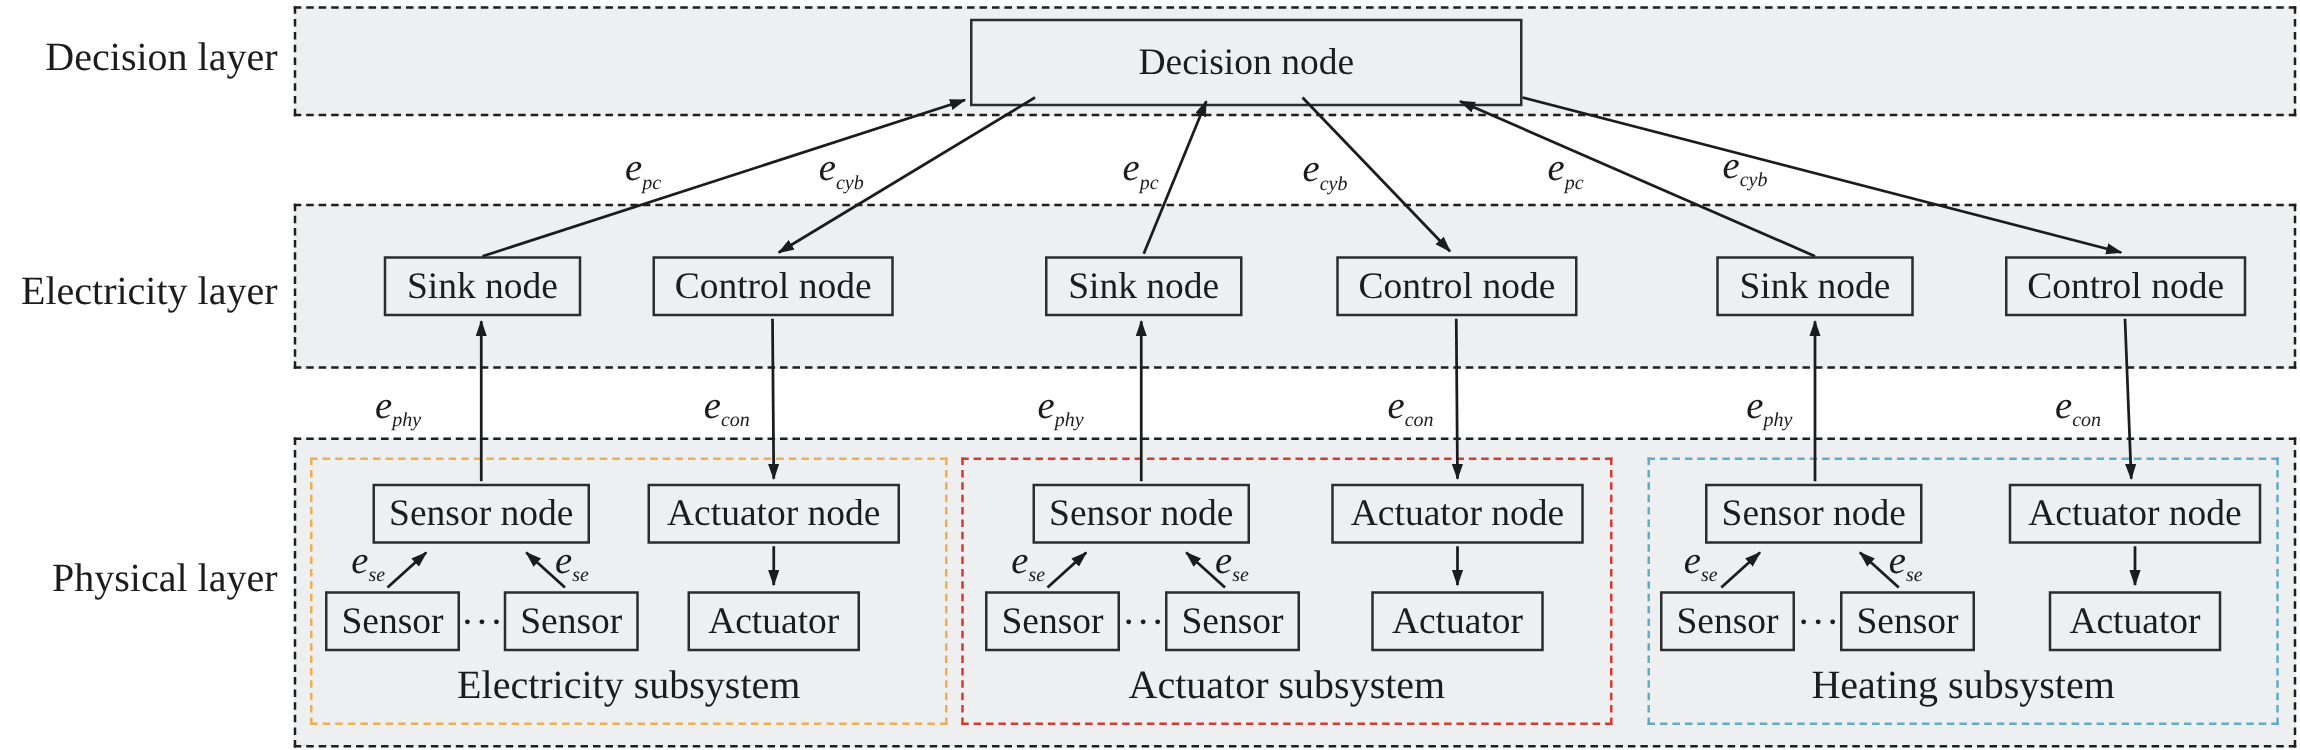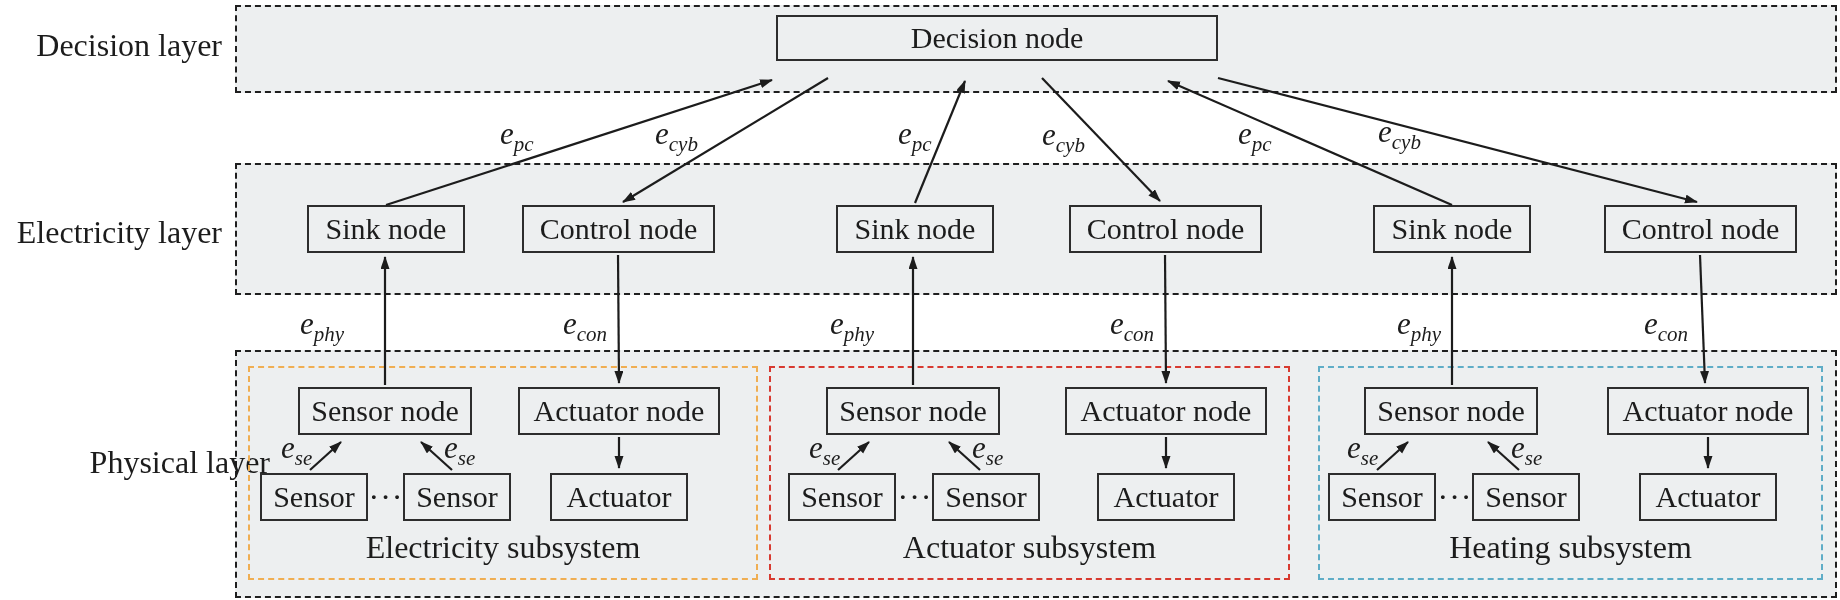--- a/index.html
+++ b/index.html
@@ -27,48 +27,48 @@
     position:absolute; top:366px; height:214px; box-sizing:border-box;
     border:2px dashed #999999;
   }
   .subsys-label {
     position:absolute; bottom:12px; left:0; width:100%; text-align:center;
     font-size:32px; color:#1c1c1c; white-space:nowrap;
   }
   .elabel {
     position:absolute; font-style:italic; font-size:31px; line-height:31px; white-space:nowrap;
   }
-  .elabel sub { font-size:21px; font-style:italic; line-height:0; vertical-align:-7px; }
+  .elabel sub { font-size:16px; font-style:italic; line-height:0; vertical-align:-7px; }
   .dots { position:absolute; font-size:32px; letter-spacing:1px; line-height:32px; }
   svg.arrows { position:absolute; left:0; top:0; }
 </style>
 </head>
 <body>
 
 <div class="canvas">
 
   <div class="band band-decision"></div>
   <div class="band band-integration"></div>
   <div class="band band-physical"></div>
 
   <div class="layer-label" style="top:27px;">Decision layer</div>
   <div class="layer-label" style="top:214px;">Electricity layer</div>
-  <div class="layer-label" style="top:444px;padding-left:48px;">Physical layer</div>
+  <div class="layer-label" style="top:444px;">Physical layer</div>
 
   <div class="subsys" style="left: 248px; width: 510px; border-color: rgb(240, 174, 82);">
     <div class="subsys-label">Electricity subsystem</div>
   </div>
   <div class="subsys" style="left: 769px; width: 521px; border-color: rgb(216, 58, 48);">
     <div class="subsys-label">Actuator subsystem</div>
   </div>
   <div class="subsys" style="left: 1318px; width: 505px; border-color: rgb(95, 173, 199);">
     <div class="subsys-label">Heating subsystem</div>
   </div>
 
-  <div class="node" style="left:776px;top:15px;width:442px;height:46px;">Decision node</div>
+  <div class="node" style="left:776px;top:15px;width:442px;height:70px;">Decision node</div>
 
   <div class="node" style="left:307px;top:205px;width:158px;height:48px;">Sink node</div>
   <div class="node" style="left:522px;top:205px;width:193px;height:48px;">Control node</div>
   <div class="node" style="left:836px;top:205px;width:158px;height:48px;">Sink node</div>
   <div class="node" style="left:1069px;top:205px;width:193px;height:48px;">Control node</div>
   <div class="node" style="left:1373px;top:205px;width:158px;height:48px;">Sink node</div>
   <div class="node" style="left:1604px;top:205px;width:193px;height:48px;">Control node</div>
 
   <div class="node" style="left:298px;top:387px;width:174px;height:48px;">Sensor node</div>
   <div class="node" style="left:518px;top:387px;width:202px;height:48px;">Actuator node</div>

